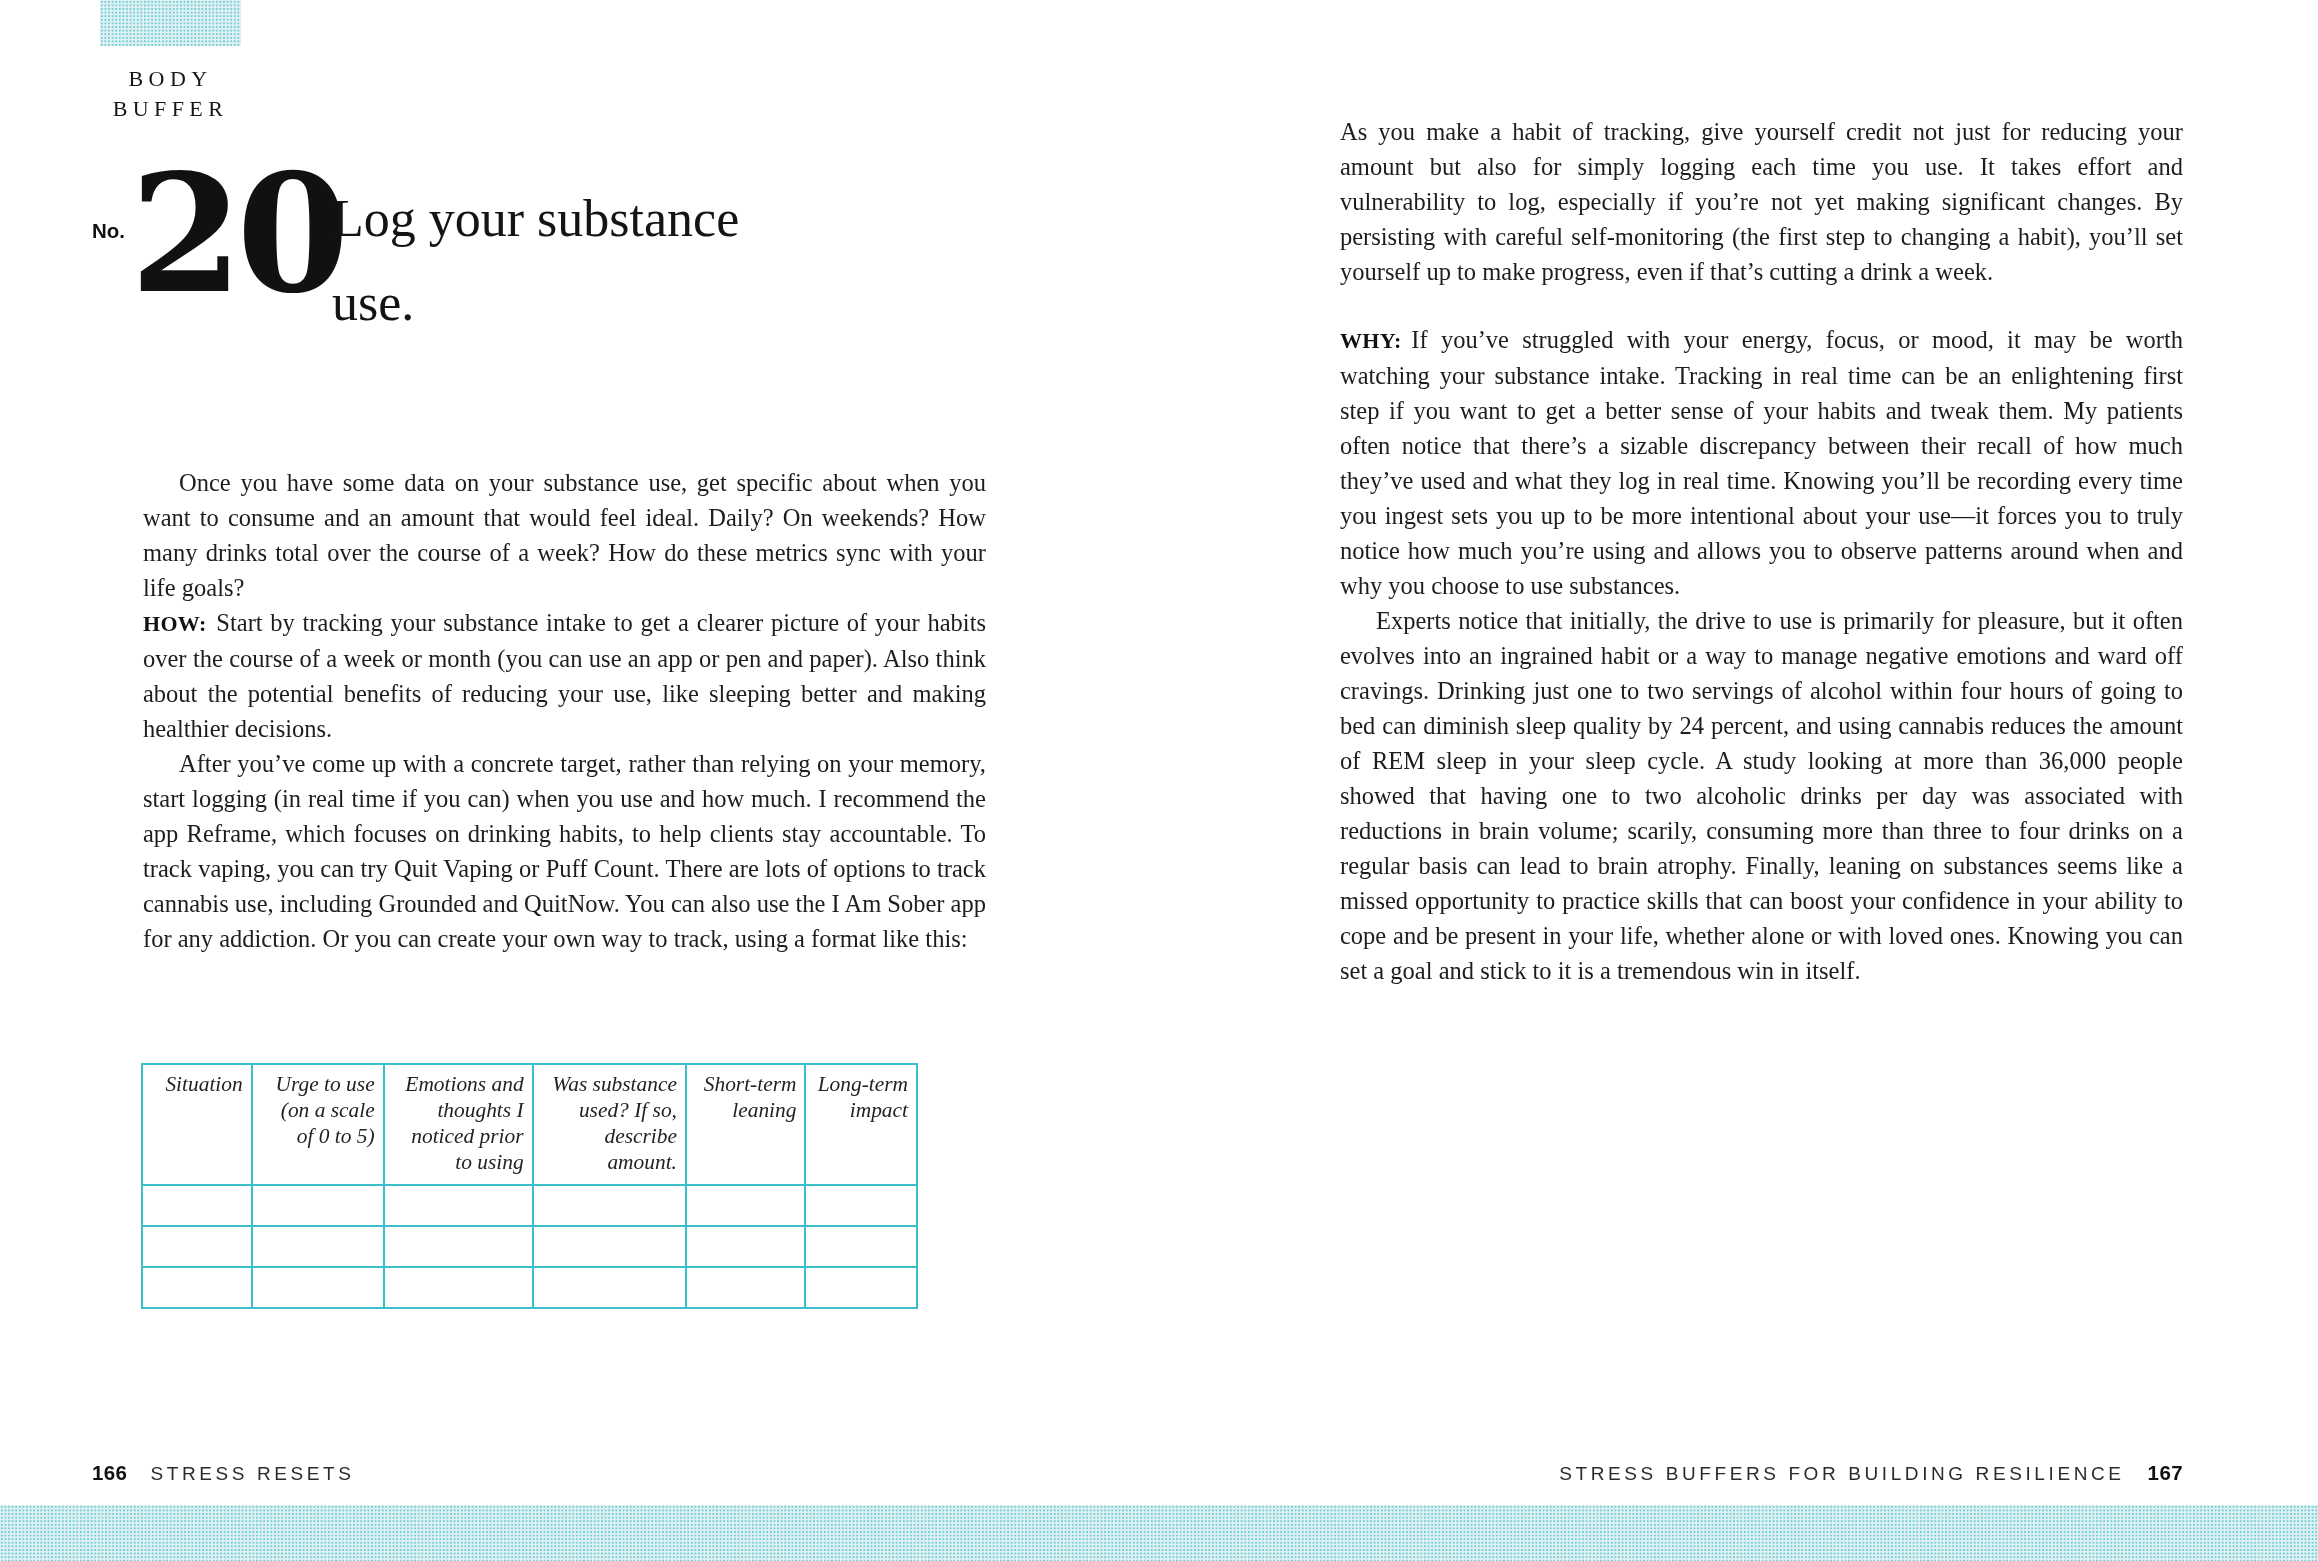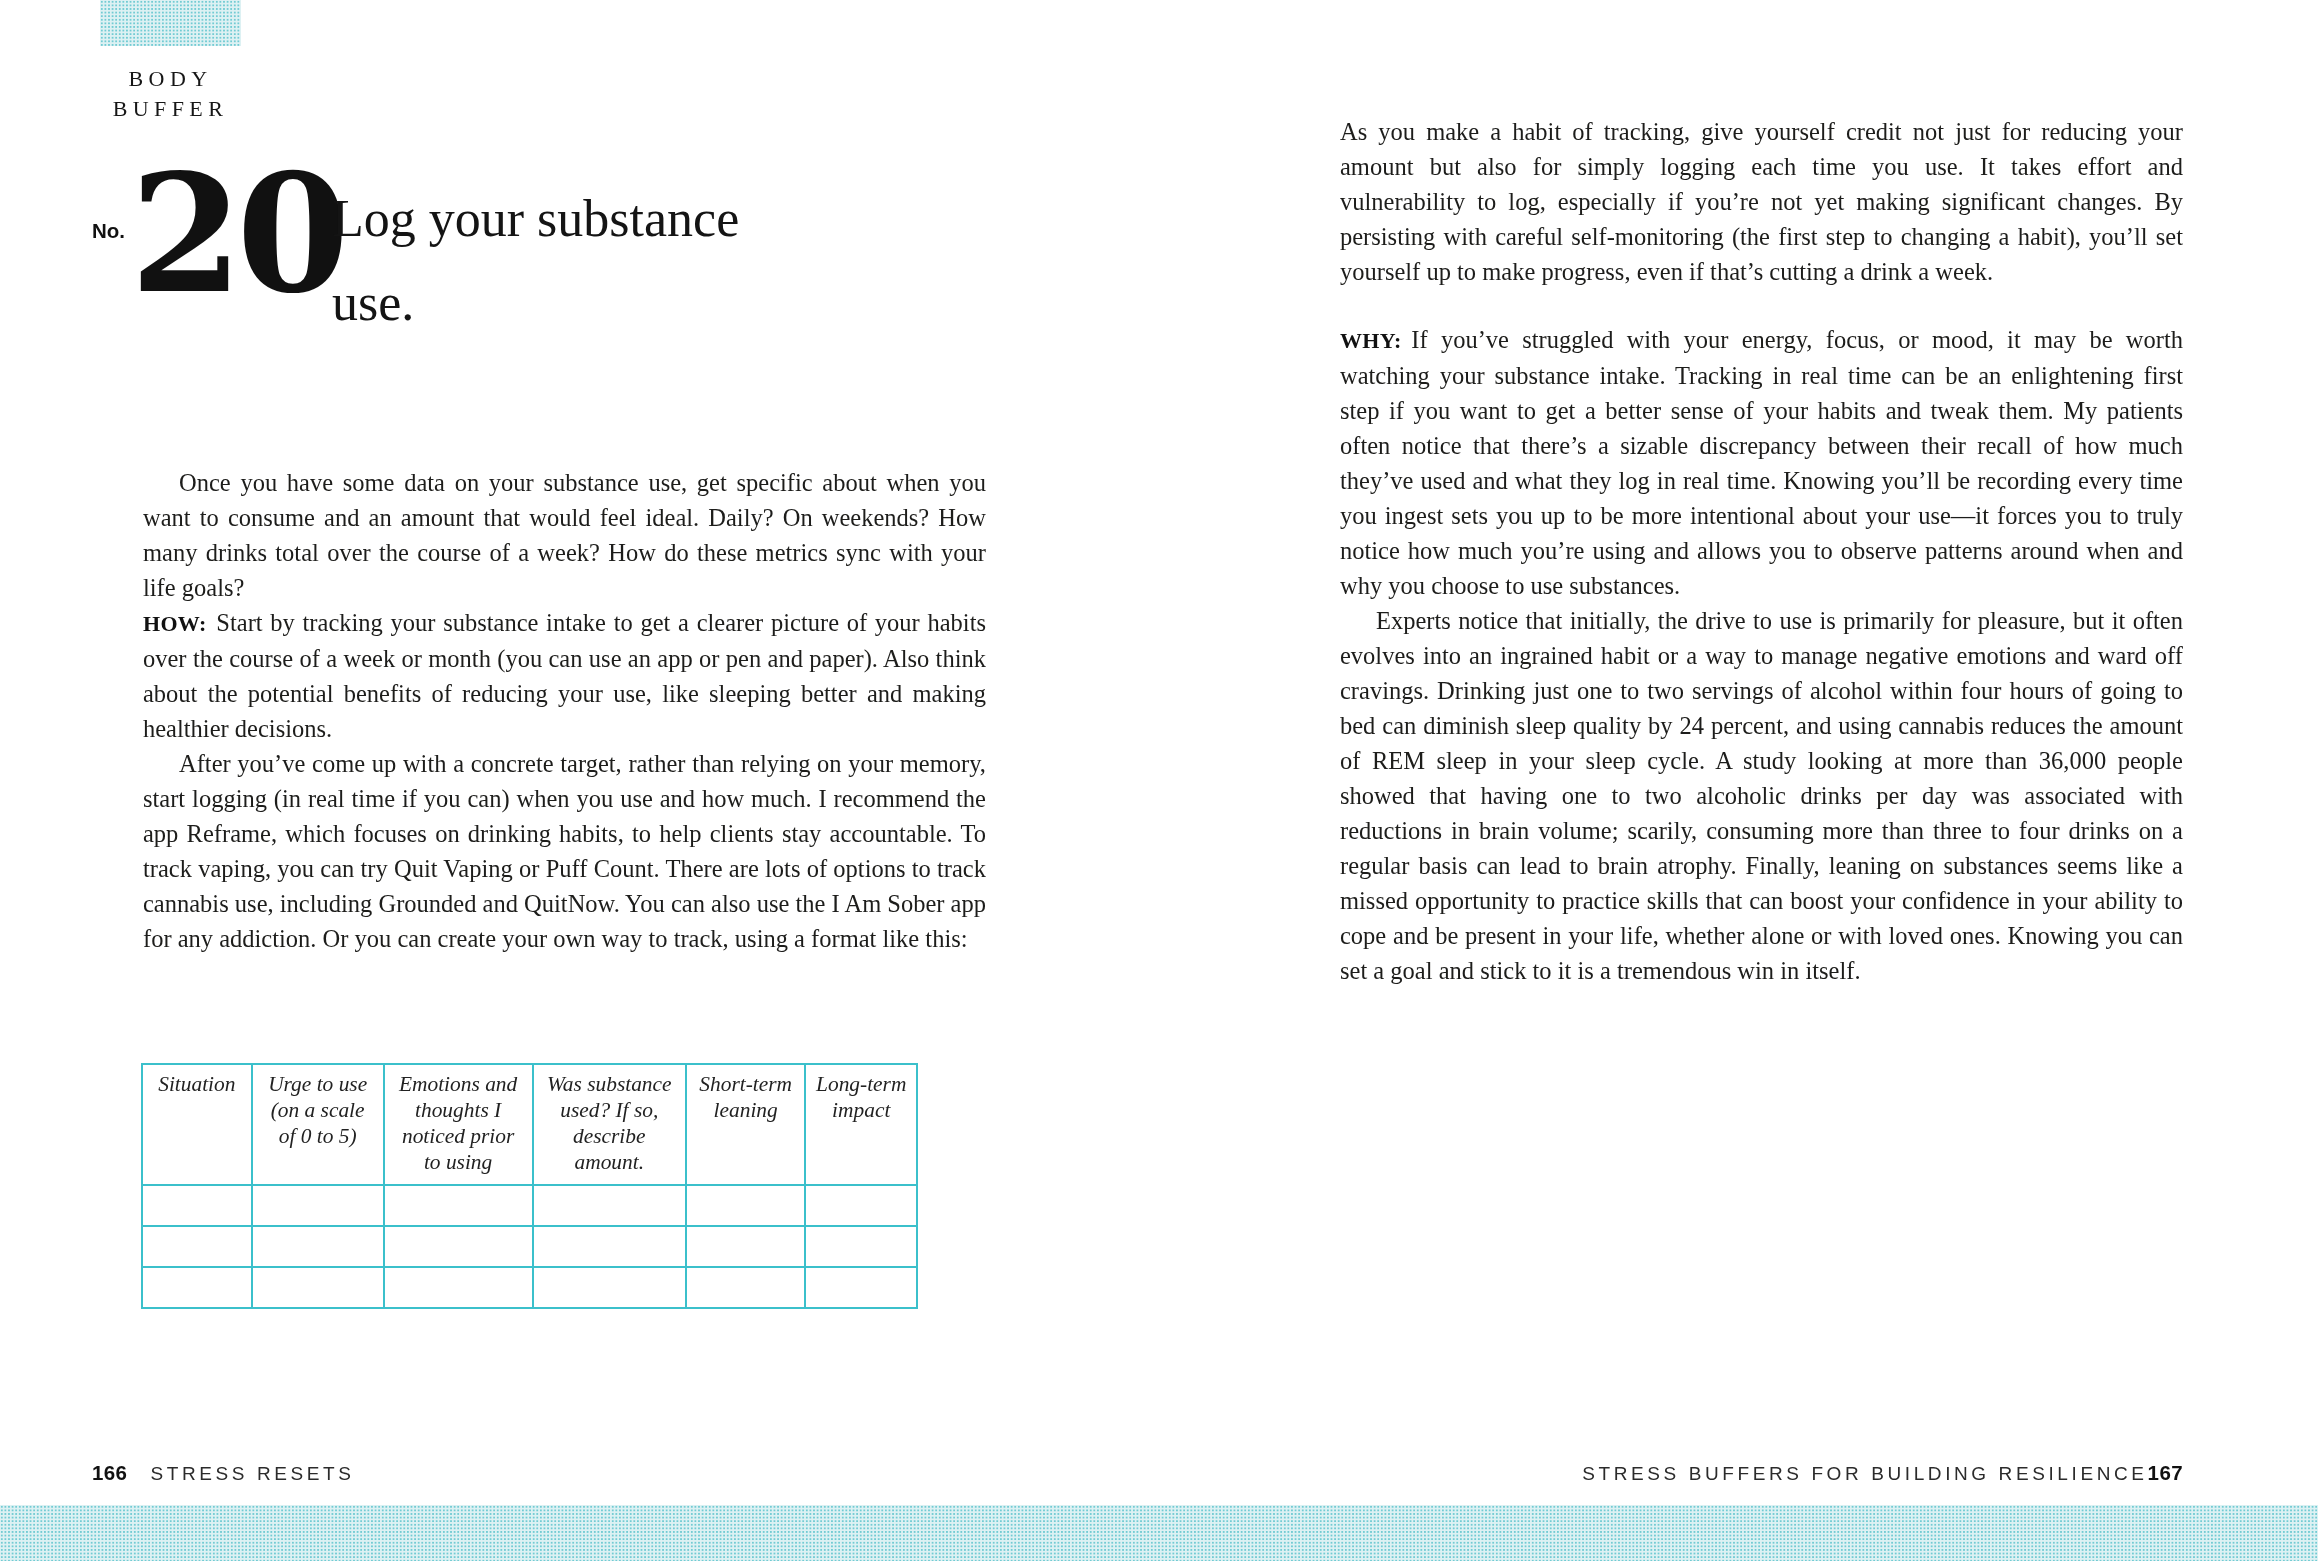--- a/index.html
+++ b/index.html
@@ -55,38 +55,38 @@
   .why-block { margin-top:33px; }
   .log-table {
     position:absolute; left:141px; top:1063px; width:777px;
     border-collapse:collapse; table-layout:fixed;
   }
   .log-table th, .log-table td { border:2.7px solid #3bc0cb; }
   .log-table th {
     font-family:"Liberation Serif", serif;
     font-style:italic; font-weight:400;
     font-size:21.4px; line-height:26px;
-    text-align:center; vertical-align:top;
+    text-align:right; vertical-align:top;
     padding:6.2px 8px 9px 8px; height:94px;
     color:#222;
   }
   .log-table td { height:37px; }
   .footer {
     position:absolute; top:1461px;
     font-family:"Liberation Sans", sans-serif;
     font-size:19px; letter-spacing:3.6px; color:#2b2b2b;
     white-space:nowrap;
   }
   .footer .pagenum {
     font-weight:700; font-size:20.5px; letter-spacing:0.4px; color:#111;
   }
   .footer-left  { left:92px; }
   .footer-left .pagenum { margin-right:23px; }
   .footer-right { left:1340px; width:843px; text-align:right; }
-  .footer-right .pagenum { }
+  .footer-right .pagenum { margin-left:23px; }
   .bottom-bar { position:absolute; left:0; top:1505px; width:2319px; height:56px; }
 </style>
 </head>
 <body>
 
 <div class="spread">
 
   <div class="corner-rect halftone"></div>
   <div class="category">BODY BUFFER</div>
 

